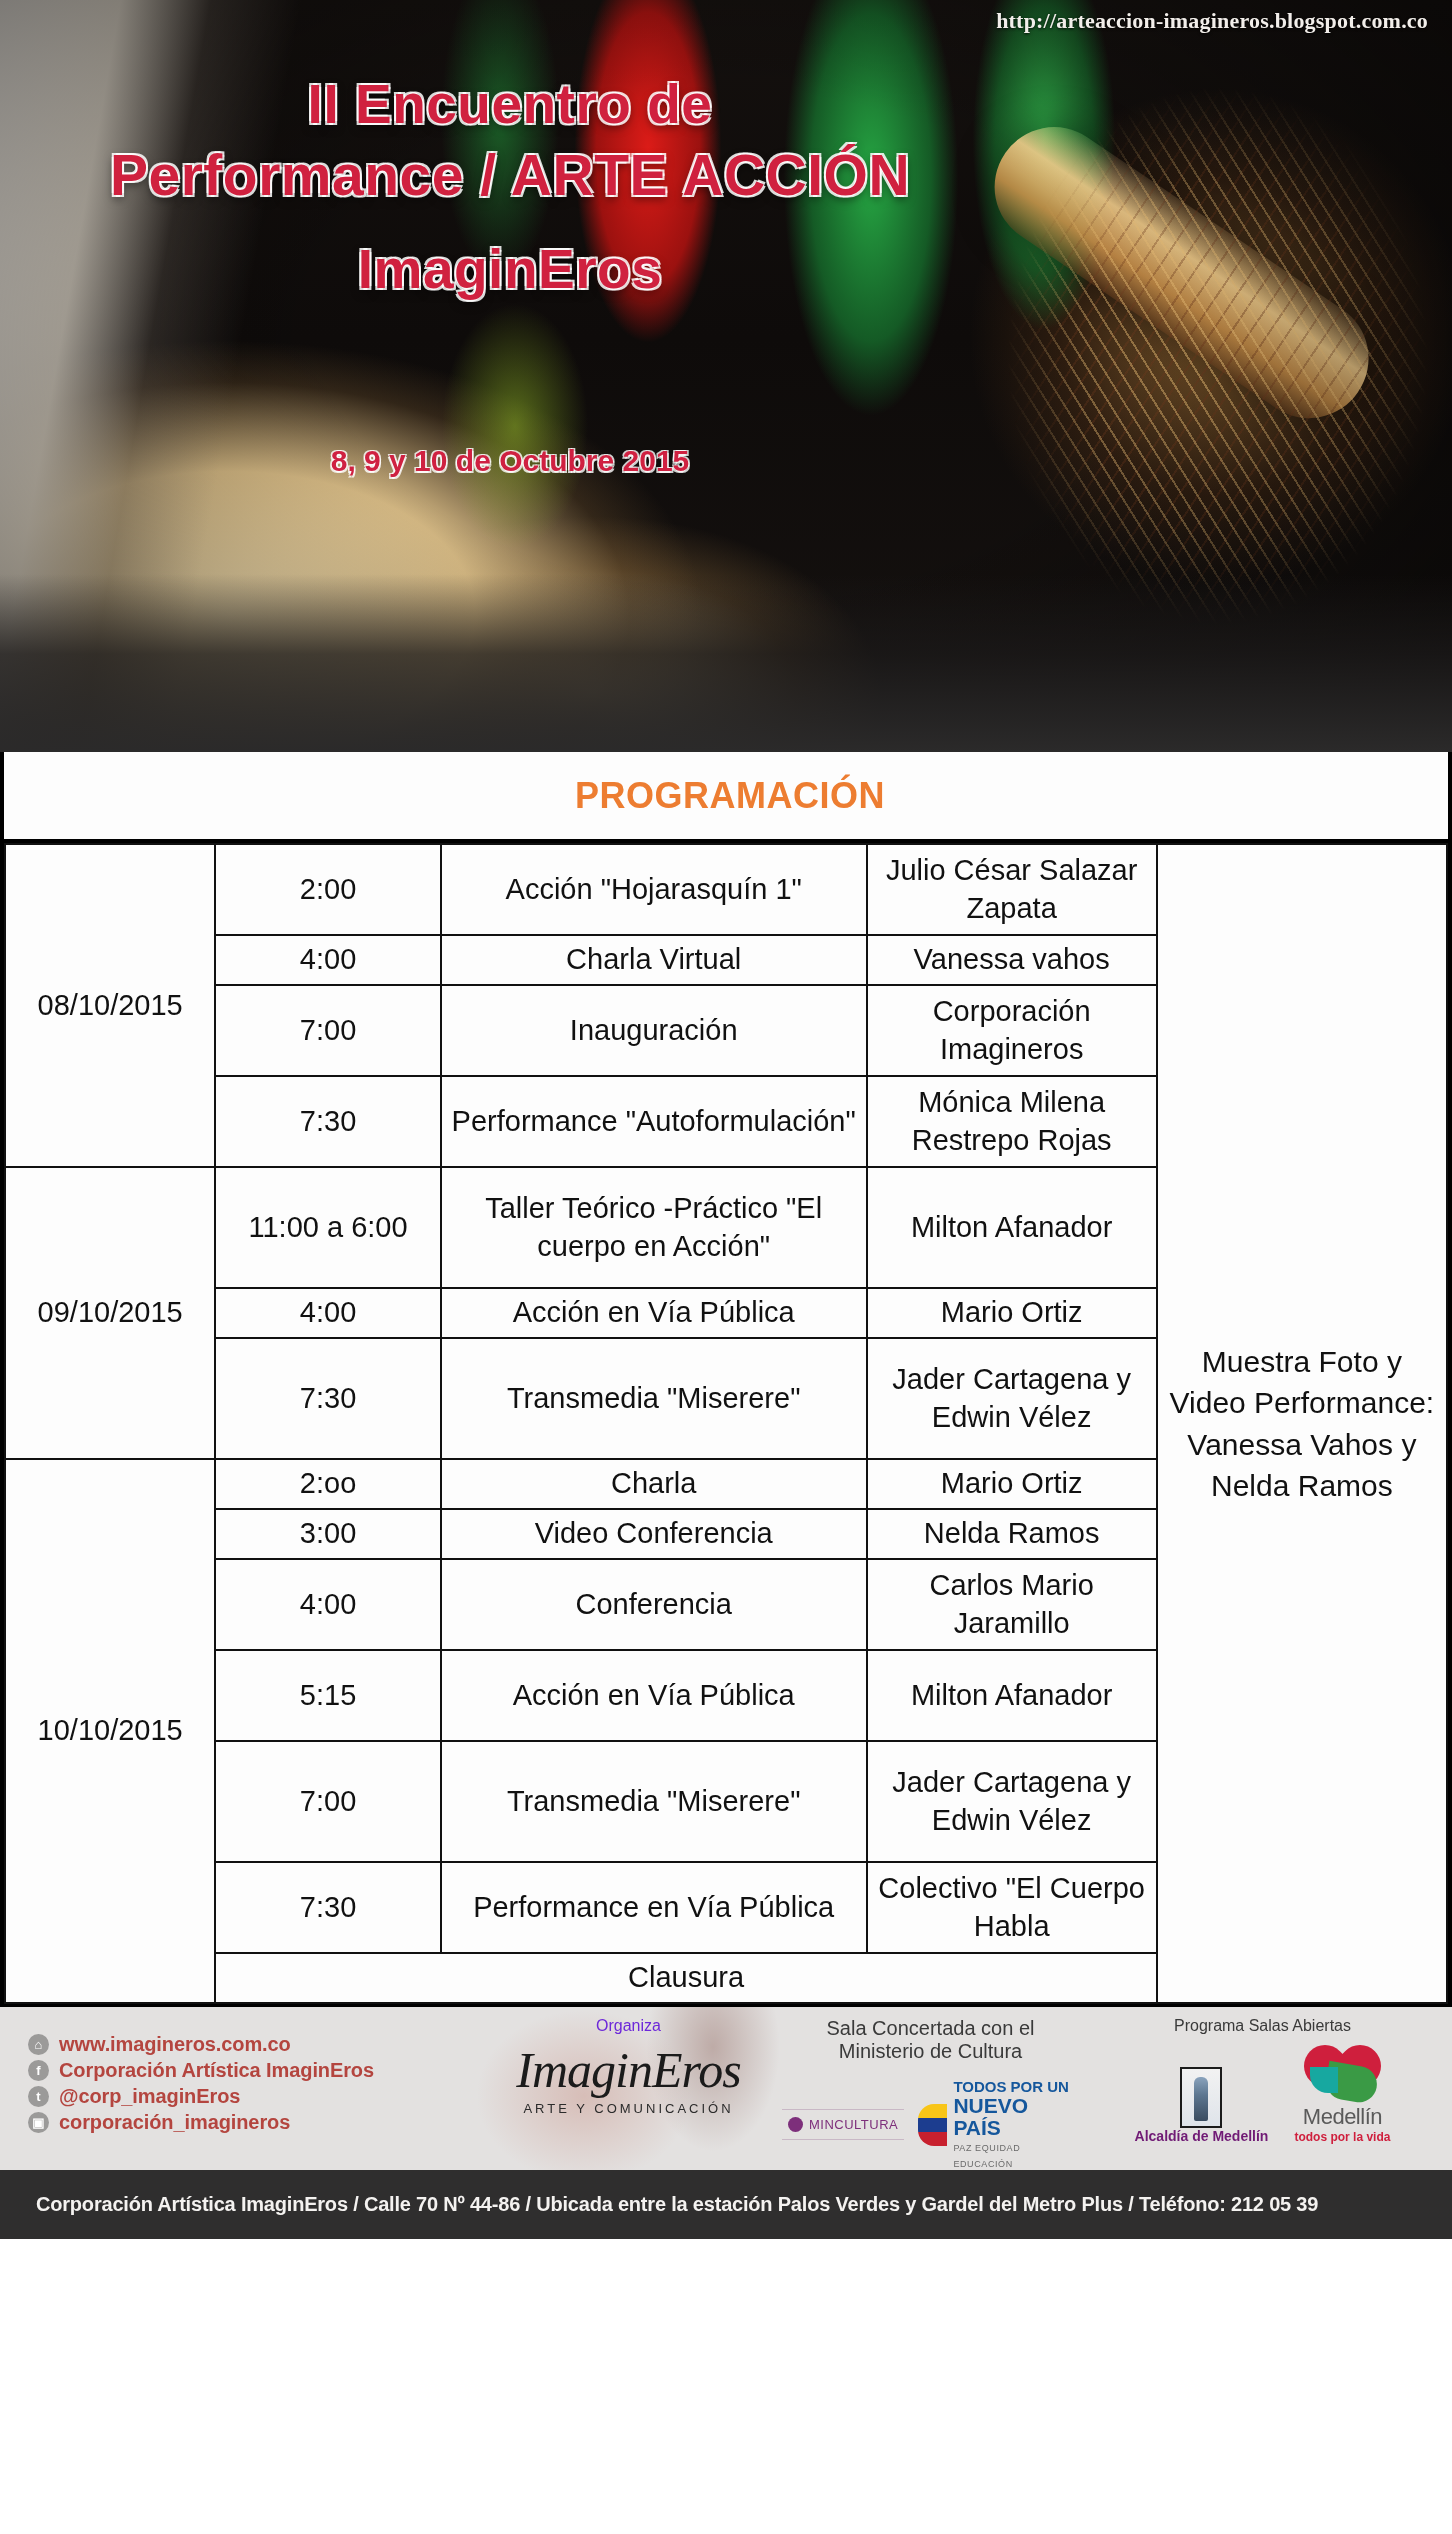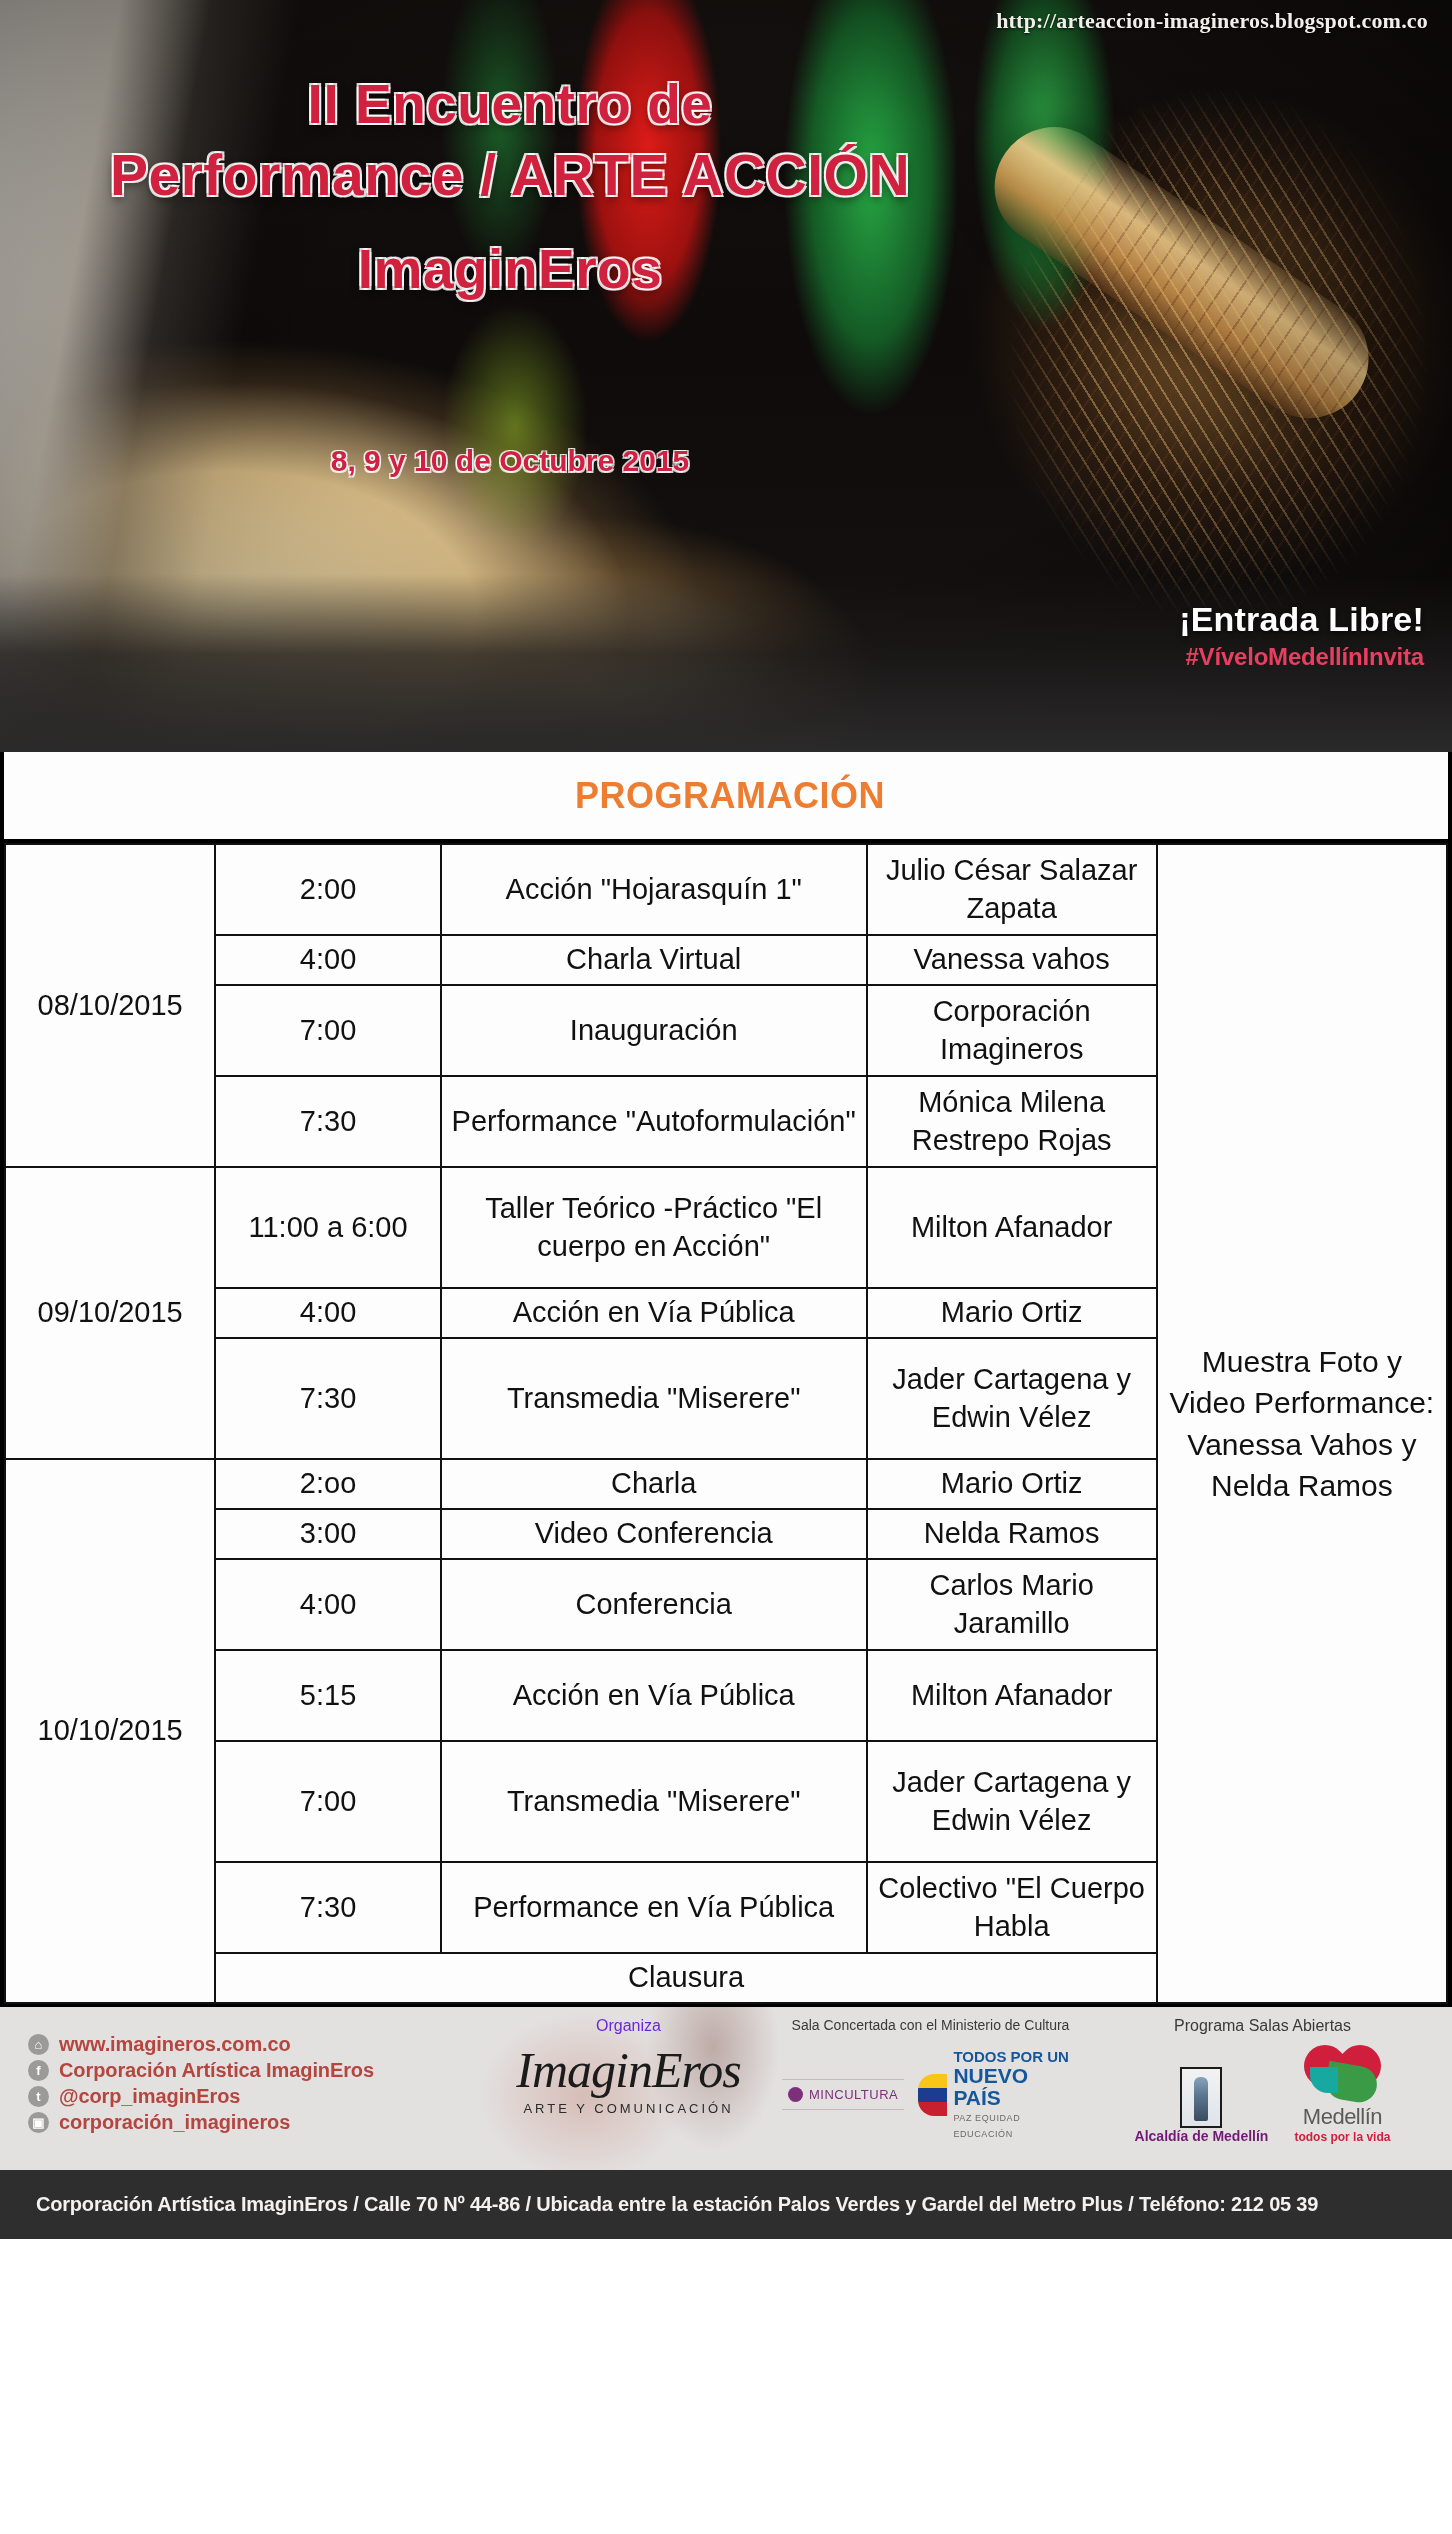--- a/index.html
+++ b/index.html
@@ -245,21 +245,21 @@
     line-height: 1;
   }
   .org-sub {
     margin-top: 6px;
     font-size: 13px; letter-spacing: 3px; color: #2b2b2b;
   }
 
   .mincultura-block {
     position: absolute; left: 782px; top: 10px; width: 297px; text-align: center;
   }
-  .mc-caption { font-size: 14px; color: #3a3a3a; }
+  .mc-caption { font-size: 20px; color: #3a3a3a; }
   .mc-logos { margin-top: 16px; display: flex; align-items: center; justify-content: center; gap: 14px; }
   .mc-min {
     display: flex; align-items: center; gap: 6px;
     border-top: 1px solid #c9b8c6; border-bottom: 1px solid #c9b8c6;
     padding: 7px 6px;
   }
   .mc-min-dot { width: 15px; height: 15px; border-radius: 50%; background: #7d2f7b; }
   .mc-min-txt { font-size: 13px; color: #7d2f7b; letter-spacing: 0.5px; }
   .mc-pais { text-align: left; display: flex; align-items: center; gap: 6px; }
   .mc-flag {
@@ -331,24 +331,20 @@
   <div class="hero-url">http://arteaccion-imagineros.blogspot.com.co</div>
 
   <div class="hero-title">
     <span class="ln ln1">II Encuentro de</span>
     <span class="ln ln2">Performance / ARTE ACCIÓN</span>
     <span class="ln ln3">ImaginEros</span>
   </div>
 
   <div class="hero-dates">8, 9 y 10 de Octubre 2015</div>
 
-  <div class="hero-free">
-    <div class="free-main">¡Entrada Libre!</div>
-    <div class="free-tag">#VíveloMedellínInvita</div>
-  </div>
 </div>
 
 <div class="prog">
   <div class="prog-head">
     <div class="prog-head-title">PROGRAMACIÓN</div>
   </div>
 
   <table class="sched">
     <tbody>
 

